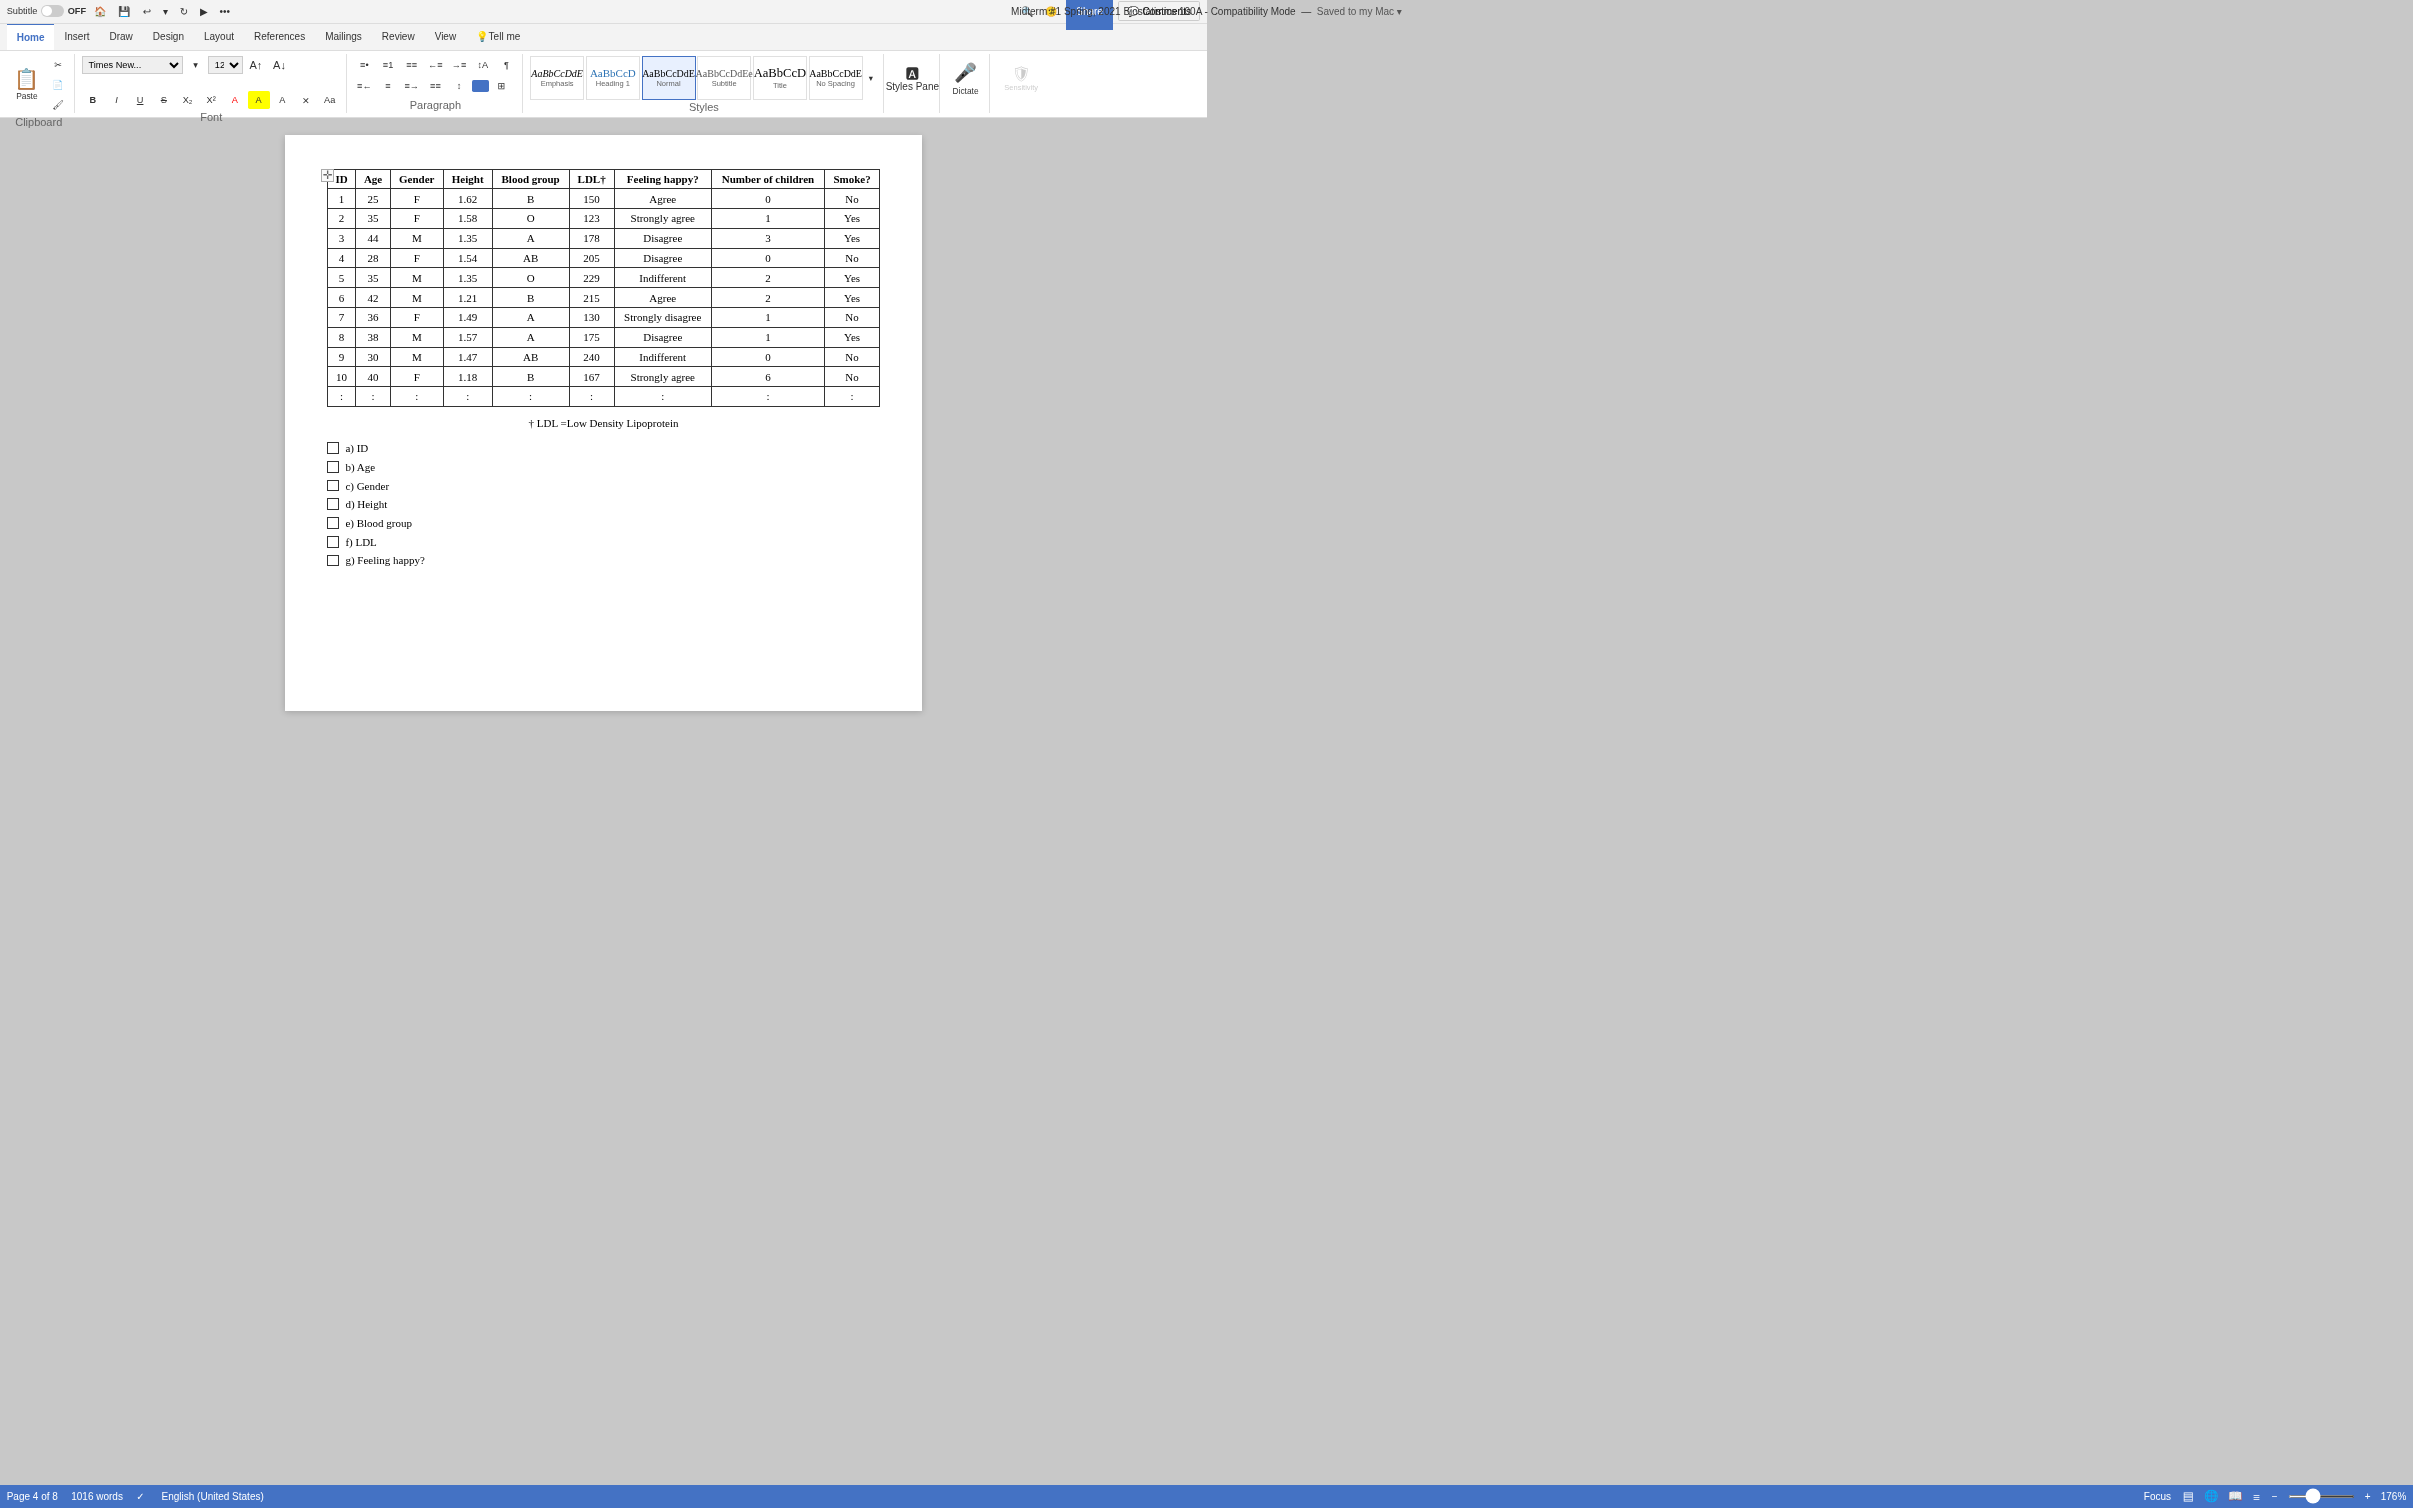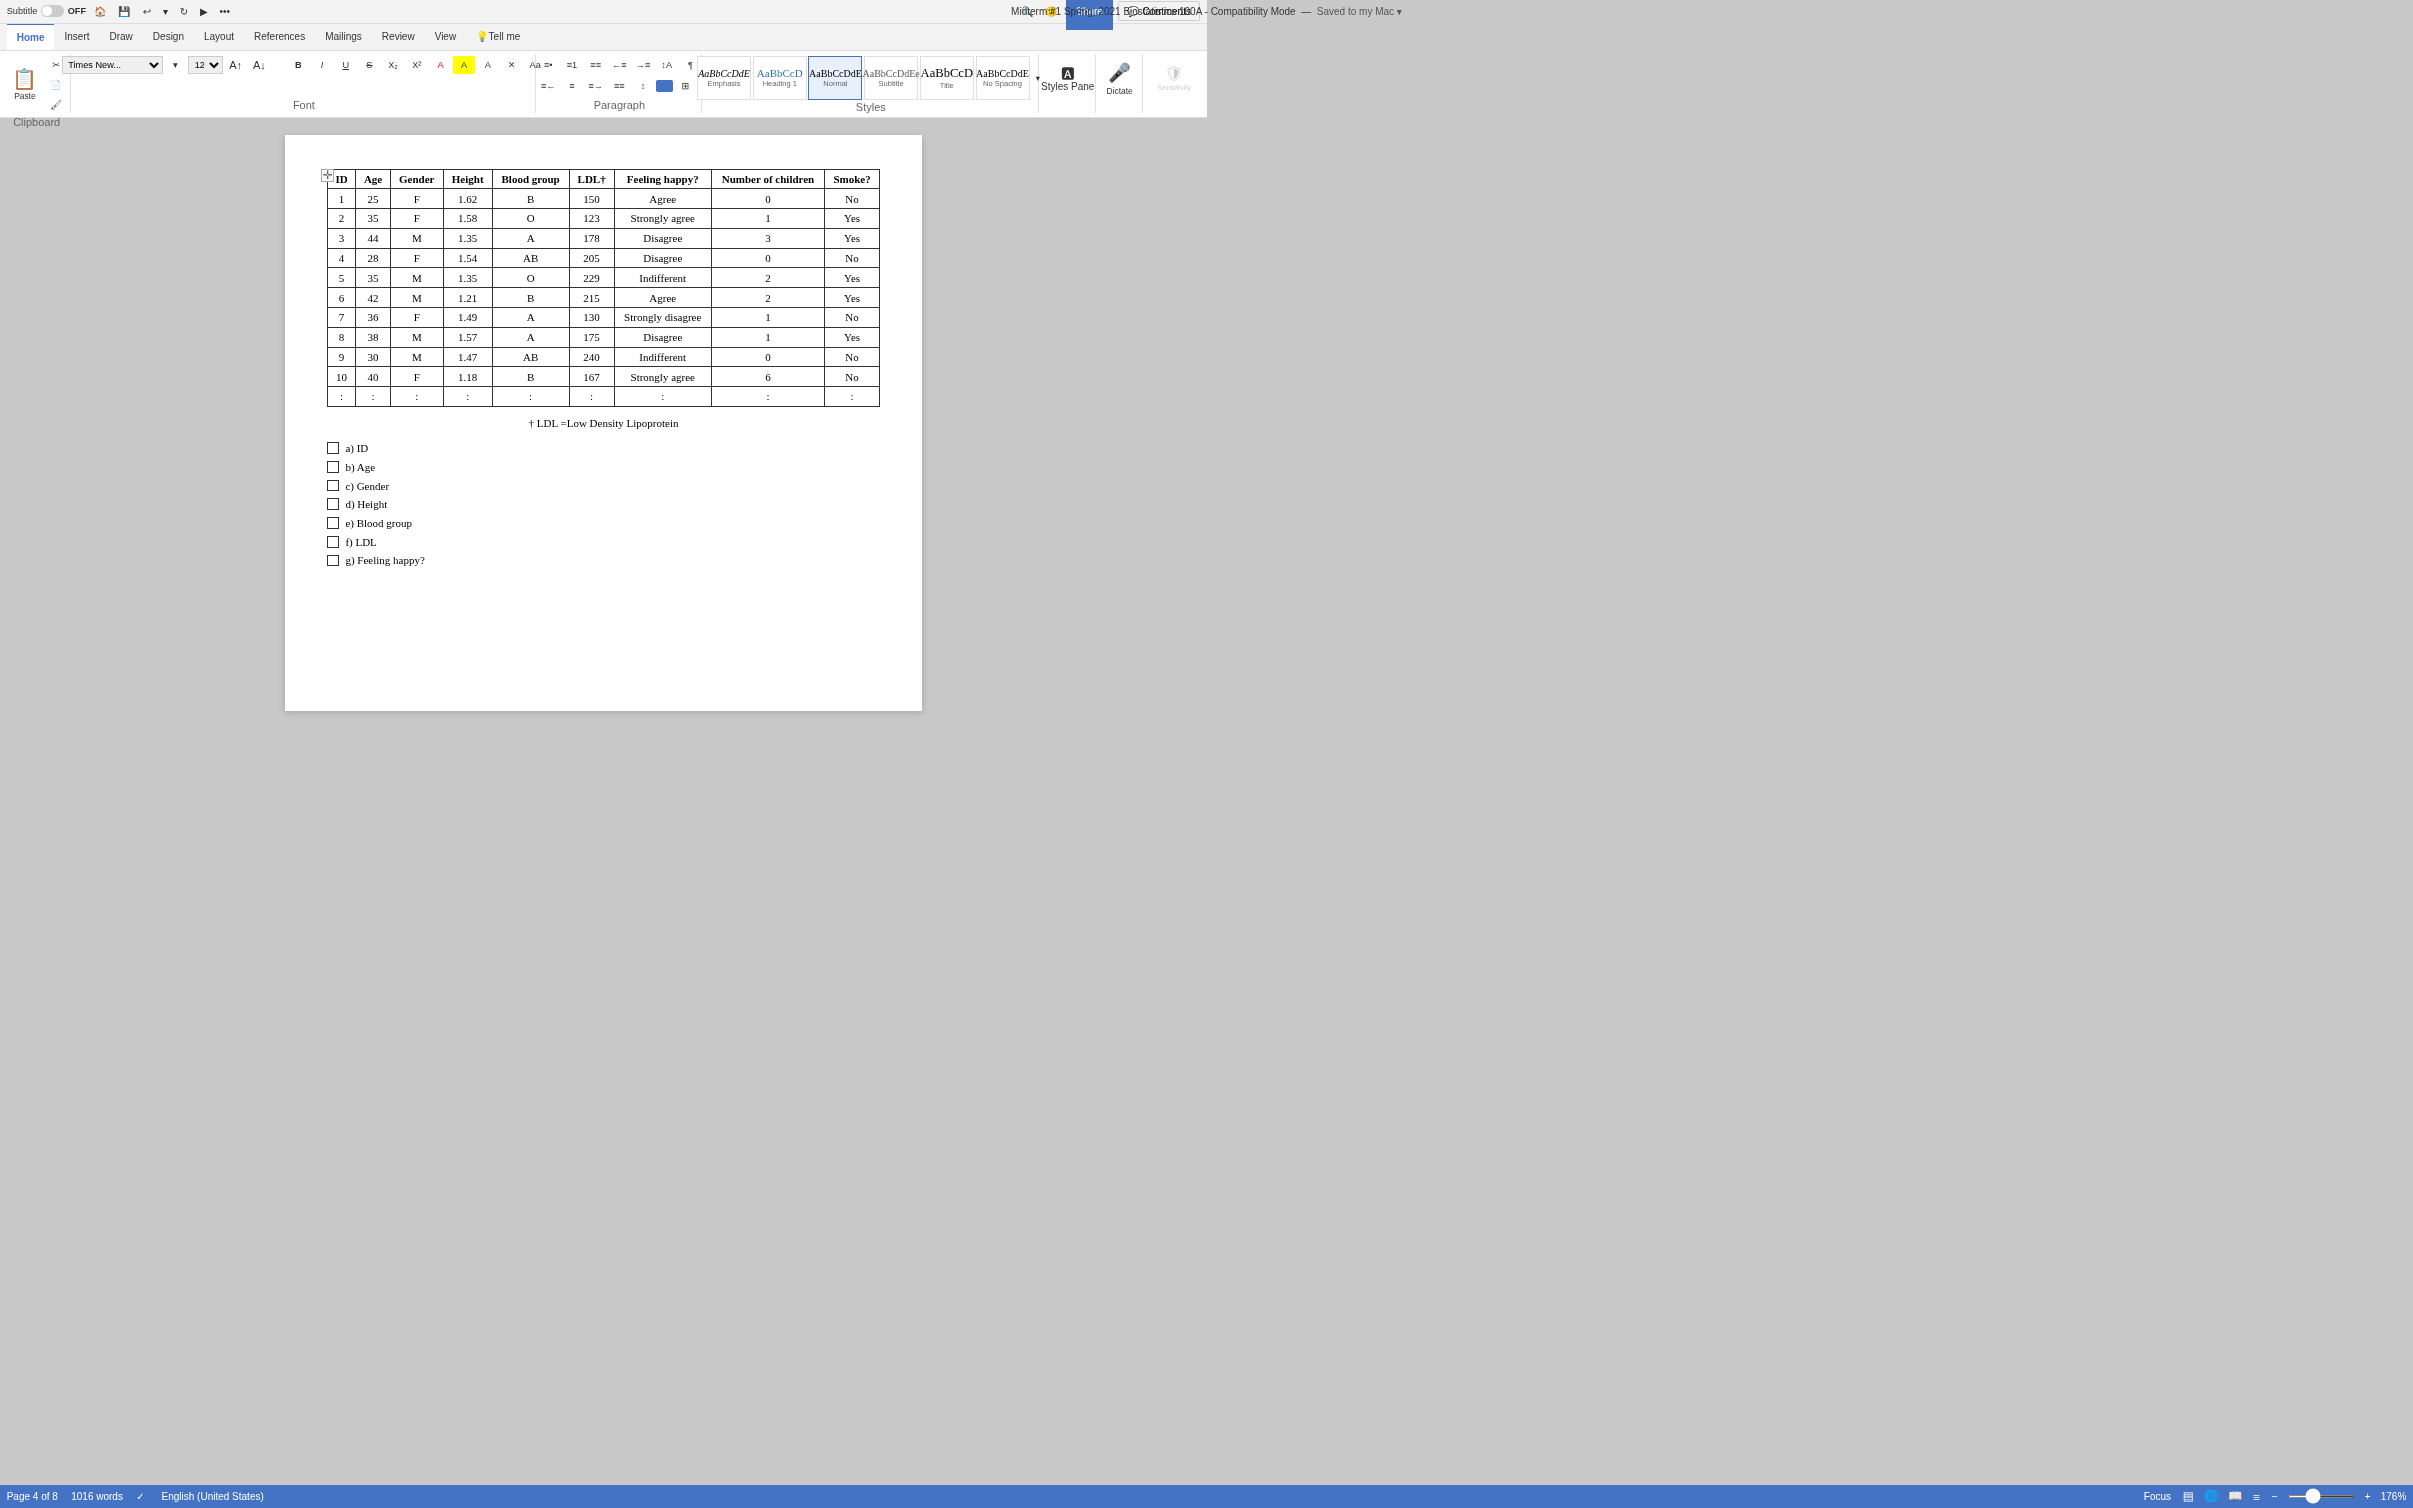--- a/index.html
+++ b/index.html
@@ -404,21 +404,21 @@
       <div style="display:flex;flex-direction:column;gap:1.7px;">
         <button class="ribbon-btn-small">✂</button>
         <button class="ribbon-btn-small">📄</button>
         <button class="ribbon-btn-small">🖌</button>
       </div>
     </div>
     <span class="ribbon-group-label">Clipboard</span>
   </div>
 
   <div class="ribbon-group" style="min-width:134px;">
-    <div style="display:flex;flex-direction:row;gap:17px;">
+    <div style="display:flex;flex-direction:column;gap:17px;">
       <div class="ribbon-buttons-row">
         <select class="font-name-select">
           <option>Times New...</option>
         </select>
         <button class="ribbon-btn-small">▾</button>
         <select class="font-size-select">
           <option>12</option>
         </select>
         <button class="ribbon-btn-small" style="font-size:11px;">A↑</button>
         <button class="ribbon-btn-small" style="font-size:11px;">A↓</button>

